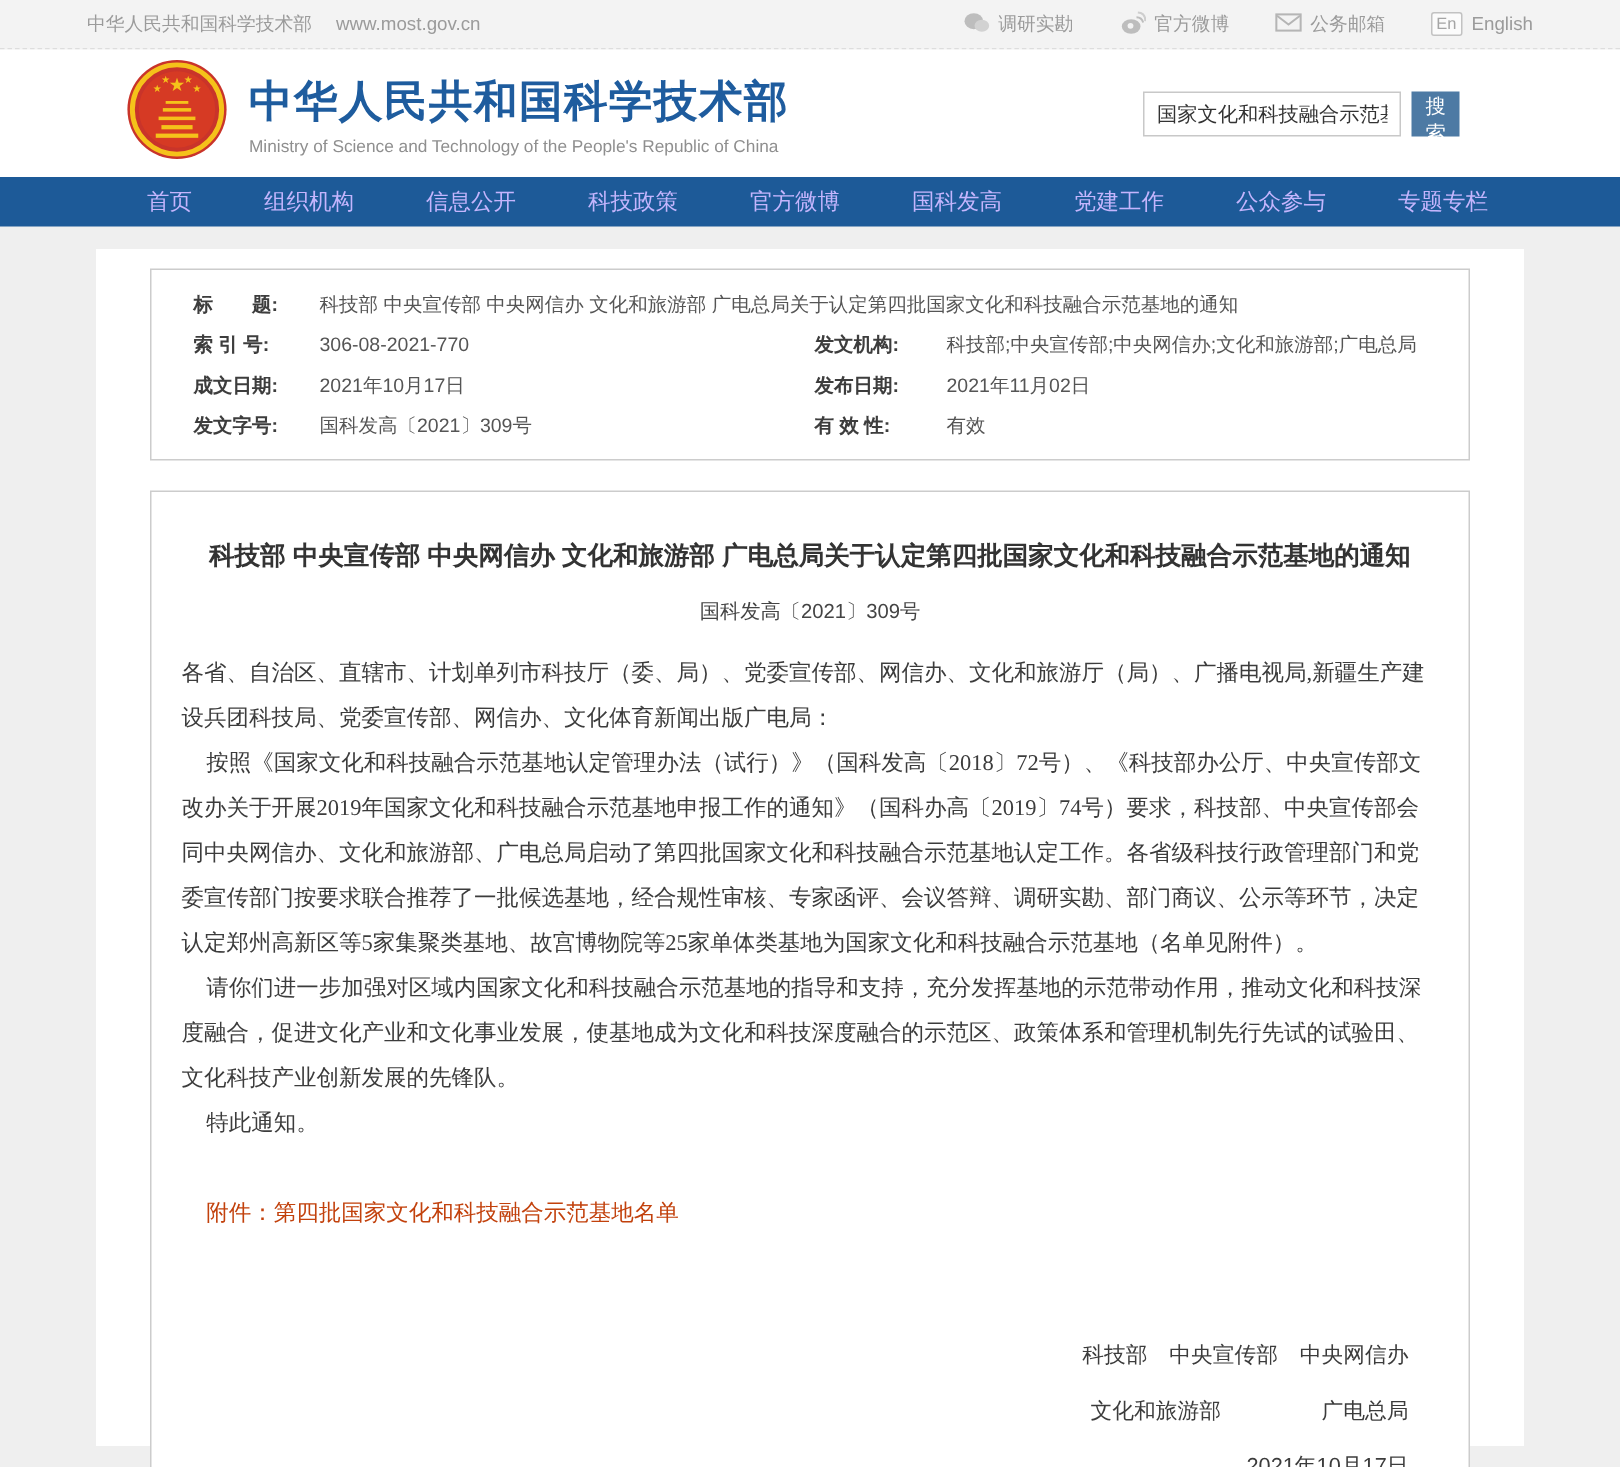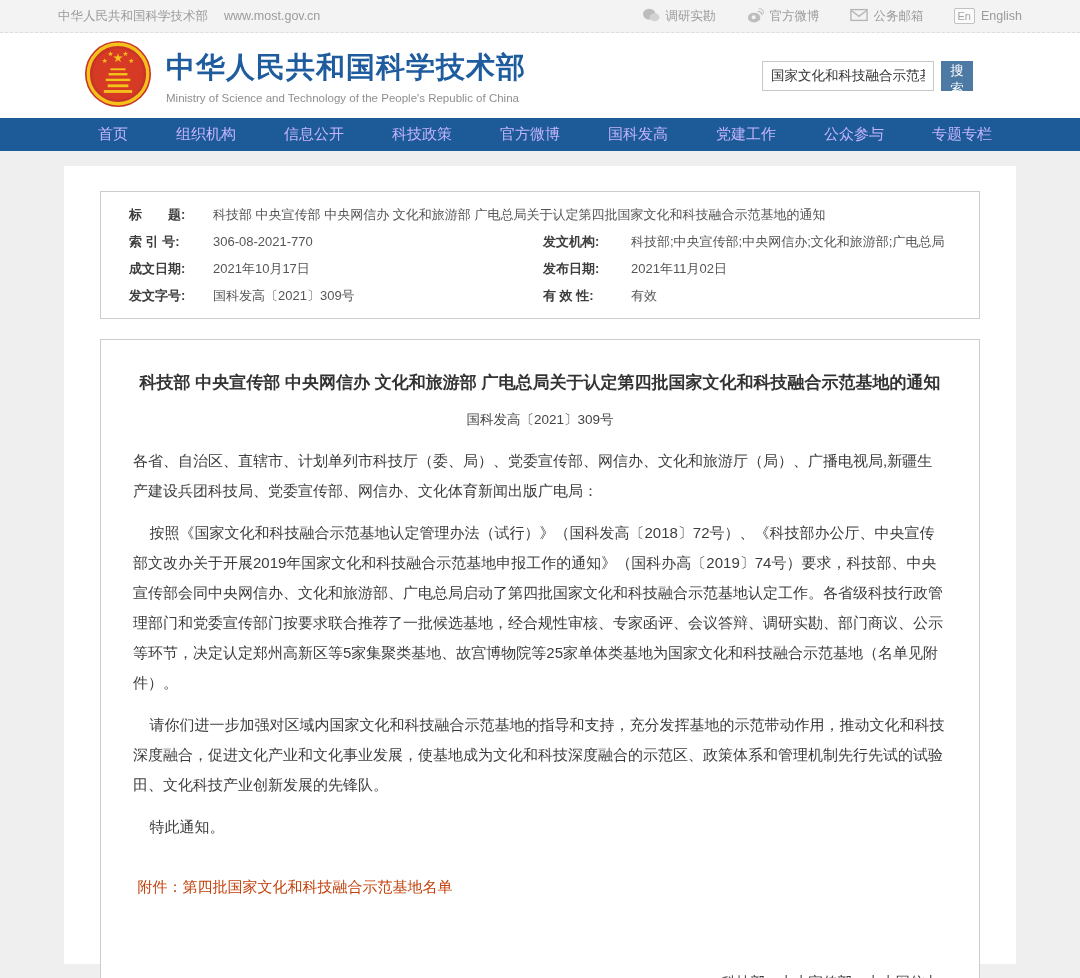--- a/index.html
+++ b/index.html
@@ -44,21 +44,21 @@
   }
   
   .nav{
     height:33px; background:#1d5a98; display:flex; align-items:center;
     justify-content:space-between; padding:0 88px 0 98px;
   }
   .nav-item{ color:#c4b5fd; font-size:15px; cursor:pointer; white-space:nowrap; }
   
   .panel{
     margin:15px 64px 0; background:#fff;
-    height:798px; padding:25px 36px 0;
+    height:798px; padding:13px 36px 0;
   }
   
   .meta-box{
     border:1px solid #ccc; background:#fff;
     padding:9px 28px; font-size:13px;
   }
   .meta-grid{
     display:grid; grid-template-columns:84px 330px 88px 1fr;
     line-height:27px;
   }
@@ -69,21 +69,21 @@
   .doc-box{
     border:1px solid #ccc; background:#fff; margin-top:20px;
     padding:30px 20px 40px; min-height:640px;
   }
   .doc-title{
     text-align:center; font-weight:bold; font-size:17px; color:#333;
     line-height:1.5; padding:0 10px;
   }
   .doc-number{ text-align:center; font-size:13.5px; color:#444; margin-top:15px; }
   .doc-body{ margin-top:17px; font-size:15px; color:#3c3c3c; line-height:2; }
-  .doc-body p{ margin:12px; }
+  .doc-body p{ margin:0;font-family:Liberation Serif, serif; }
   .indent{ text-indent:1.1em; }
   .attachment{ margin-top:30px; text-indent:1.1em; font-size:15px; color:#c2410c; line-height:2; }
   .signature{
     margin-top:62px; text-align:right; padding-right:20px;
     font-size:14.5px; color:#3c3c3c;
   }
   .sig-line{ line-height:37px; }
   .sig-split{ display:inline-flex; width:212px; justify-content:space-between; }
 </style>
 </head>

